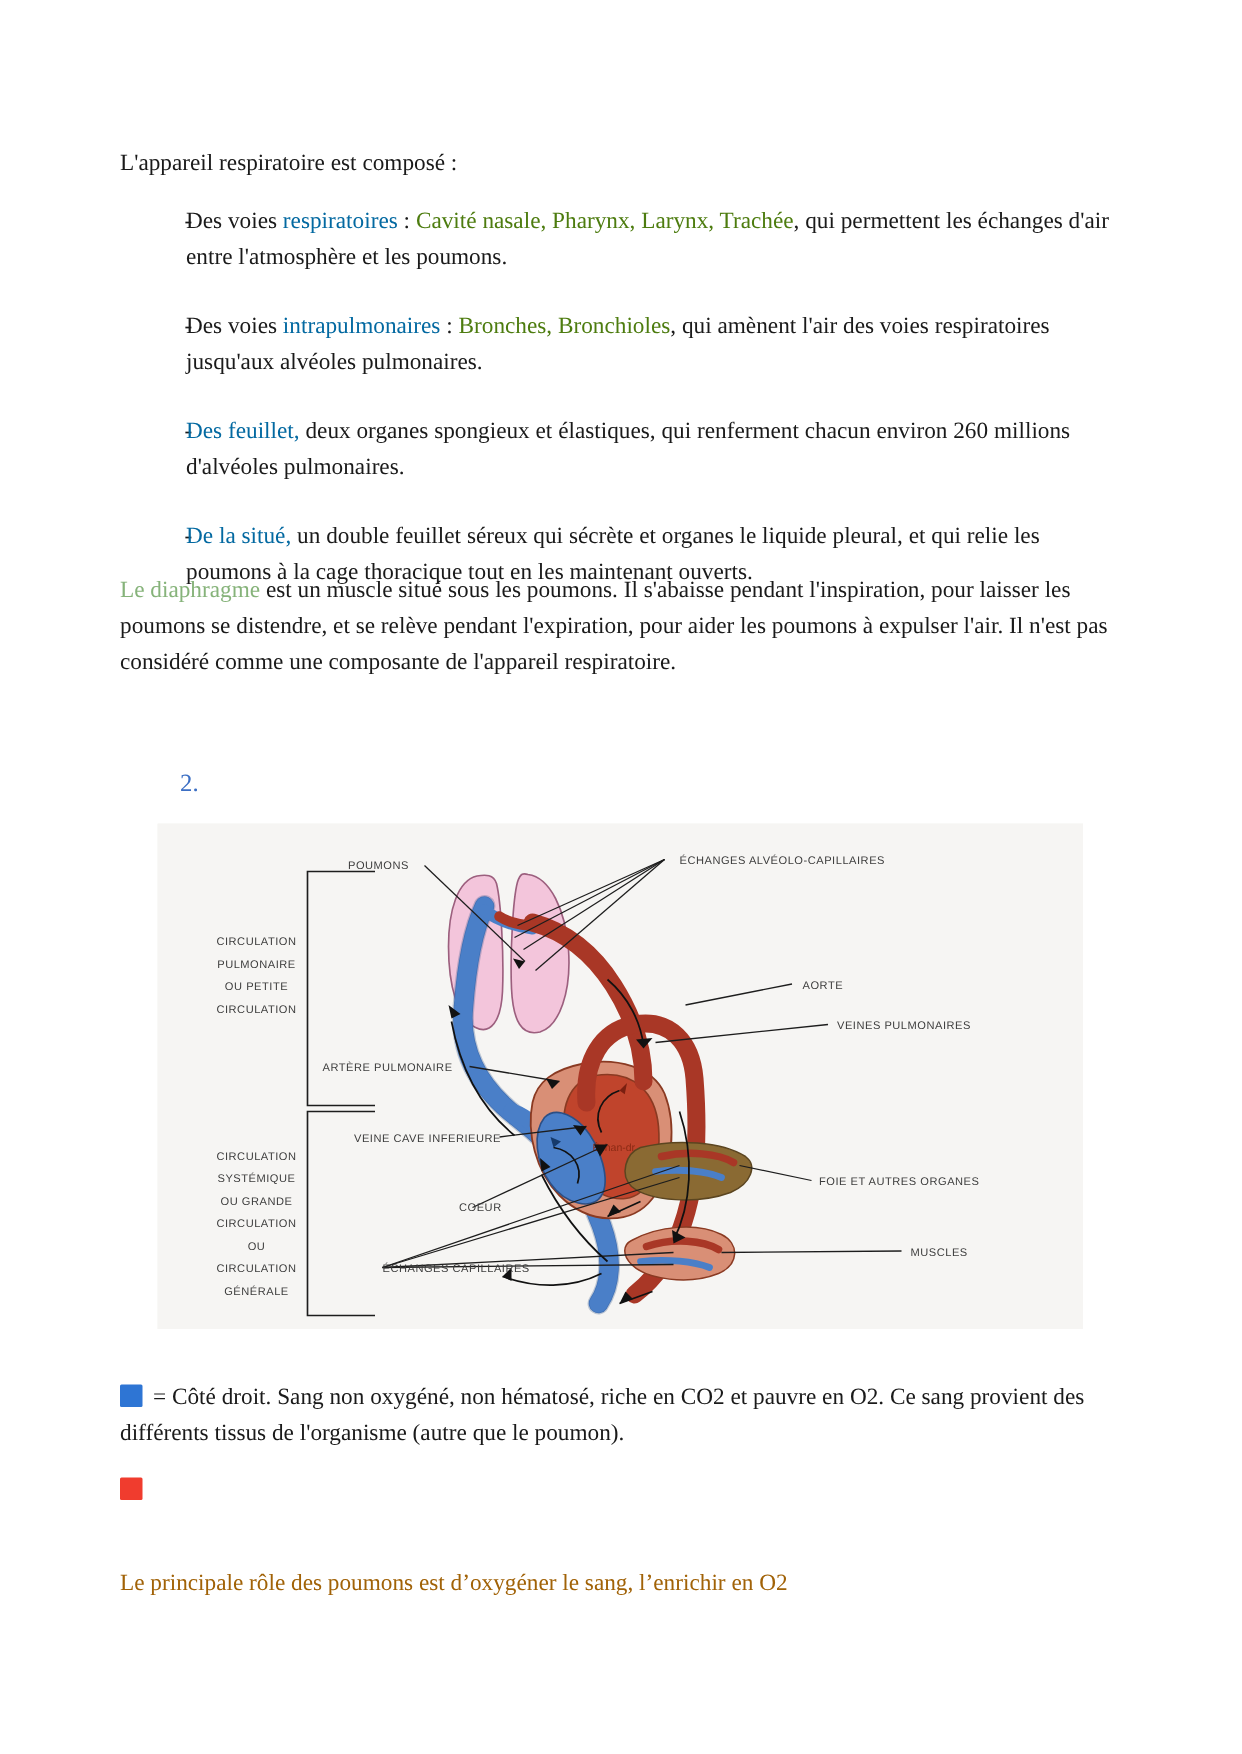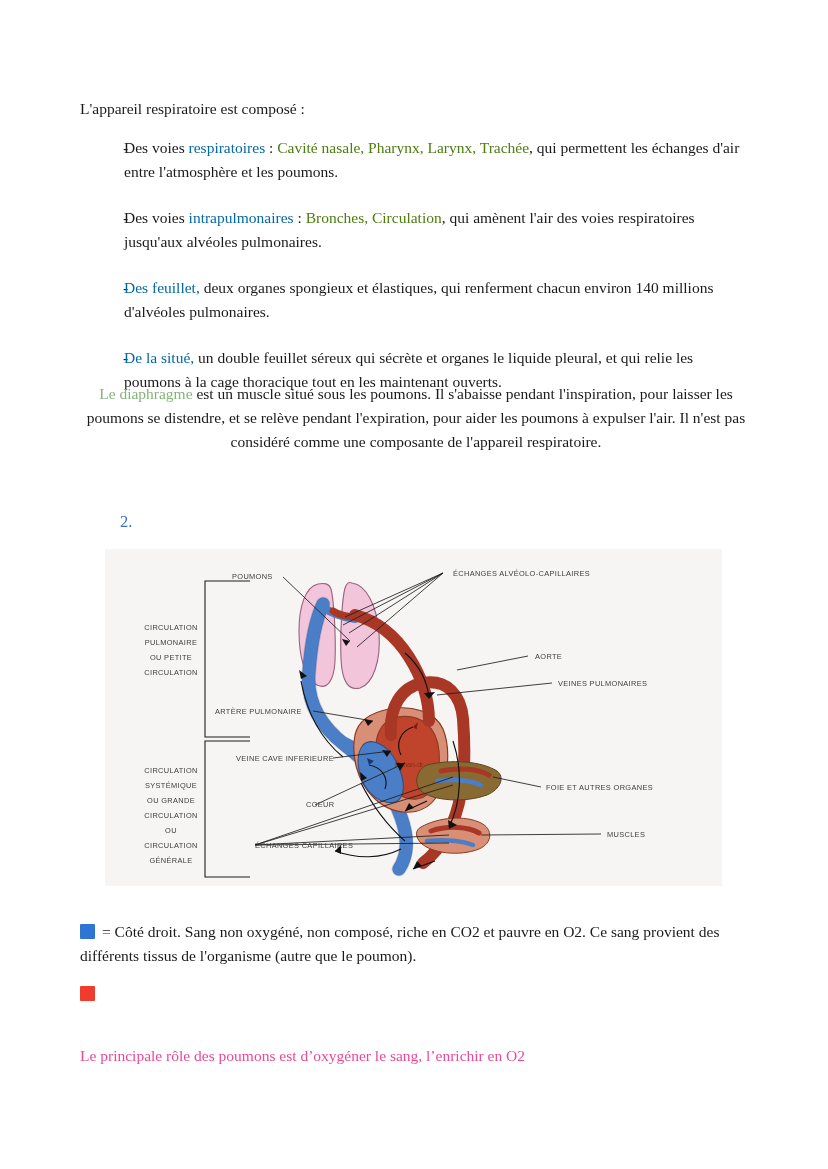--- a/index.html
+++ b/index.html
@@ -60,21 +60,20 @@
   .green { color: #86b37a; }
 
   .para-diaphragme {
     position: absolute;
     left: 80px;
     top: 382px;
     width: 672px;
     font-size: 15.5px;
     line-height: 1.55;
     color: #1a1a1a;
-    text-align: center;
   }
 
   .heading2 {
     position: absolute;
     left: 120px;
     top: 512px;
     font-size: 16.5px;
     color: #3c6fc4;
     display: flex;
     gap: 20px;
@@ -128,47 +127,47 @@
   .swatch-blue { background: #2e75d4; }
   .swatch-red  { background: #f03c2e; }
 
   .closing {
     position: absolute;
     left: 80px;
     top: 1044px;
     width: 672px;
     font-size: 15.5px;
     line-height: 1.5;
-    color: #ec4899;
+    color: #a16207;
   }
 </style>
 </head>
 <body>
 
 <div class="page">
 
   <div class="intro">
     <span>L'appareil respiratoire est composé :</span>
   </div>
 
   <div class="bullets">
 
     <div class="bullet-row">
       <div class="bullet-dash">-</div>
       <div class="bullet-text"><span>Des voies </span><span class="blue">respiratoires</span><span> : </span><span class="pink">Cavité nasale, Pharynx, Larynx, Trachée</span><span>, qui permettent les échanges d'air entre l'atmosphère et les poumons.</span></div>
     </div>
 
     <div class="bullet-row">
       <div class="bullet-dash">-</div>
-      <div class="bullet-text"><span>Des voies </span><span class="blue">intrapulmonaires</span><span> : </span><span class="pink">Bronches, Circulation</span><span>, qui amènent l'air des voies respiratoires jusqu'aux alvéoles pulmonaires.</span></div>
+      <div class="bullet-text"><span>Des voies </span><span class="blue">intrapulmonaires</span><span> : </span><span class="pink">Bronches, Bronchioles</span><span>, qui amènent l'air des voies respiratoires jusqu'aux alvéoles pulmonaires.</span></div>
     </div>
 
     <div class="bullet-row">
       <div class="bullet-dash">-</div>
-      <div class="bullet-text"><span class="blue">Des feuillet,</span><span> deux organes spongieux et élastiques, qui renferment chacun environ 140 millions d'alvéoles pulmonaires.</span></div>
+      <div class="bullet-text"><span class="blue">Des feuillet,</span><span> deux organes spongieux et élastiques, qui renferment chacun environ 260 millions d'alvéoles pulmonaires.</span></div>
     </div>
 
     <div class="bullet-row">
       <div class="bullet-dash">-</div>
       <div class="bullet-text"><span class="blue">De la situé,</span><span> un double feuillet séreux qui sécrète et organes le liquide pleural, et qui relie les poumons à la cage thoracique tout en les maintenant ouverts.</span></div>
     </div>
 
   </div>
 
   <div class="para-diaphragme"><span class="green">Le diaphragme</span><span> est un muscle situé sous les poumons. Il s'abaisse pendant l'inspiration, pour laisser les poumons se distendre, et se relève pendant l'expiration, pour aider les poumons à expulser l'air. Il n'est pas considéré comme une composante de l'appareil respiratoire.</span></div>
@@ -312,21 +311,21 @@
       <text class="fig-label" x="131" y="212">VEINE CAVE INFERIEURE</text>
       <text class="fig-label" x="201" y="258">COEUR</text>
       <text class="fig-label" x="150" y="299">ÉCHANGES CAPILLAIRES</text>
       <text class="fig-label" x="441" y="241">FOIE ET AUTRES ORGANES</text>
       <text class="fig-label" x="502" y="288">MUSCLES</text>
 
     </svg>
   </div>
 
   <div class="legend-block legend-1">
-    <span class="swatch swatch-blue"></span><span>= Côté droit. Sang non oxygéné, non composé, riche en CO2 et pauvre en O2. Ce sang provient des différents tissus de l'organisme (autre que le poumon).</span>
+    <span class="swatch swatch-blue"></span><span>= Côté droit. Sang non oxygéné, non hématosé, riche en CO2 et pauvre en O2. Ce sang provient des différents tissus de l'organisme (autre que le poumon).</span>
   </div>
 
   <div class="legend-block legend-2">
     <span class="swatch swatch-red"></span>
   </div>
 
   <div class="closing">
     <span>Le principale rôle des poumons est d’oxygéner le sang, l’enrichir en O2</span>
   </div>
 

